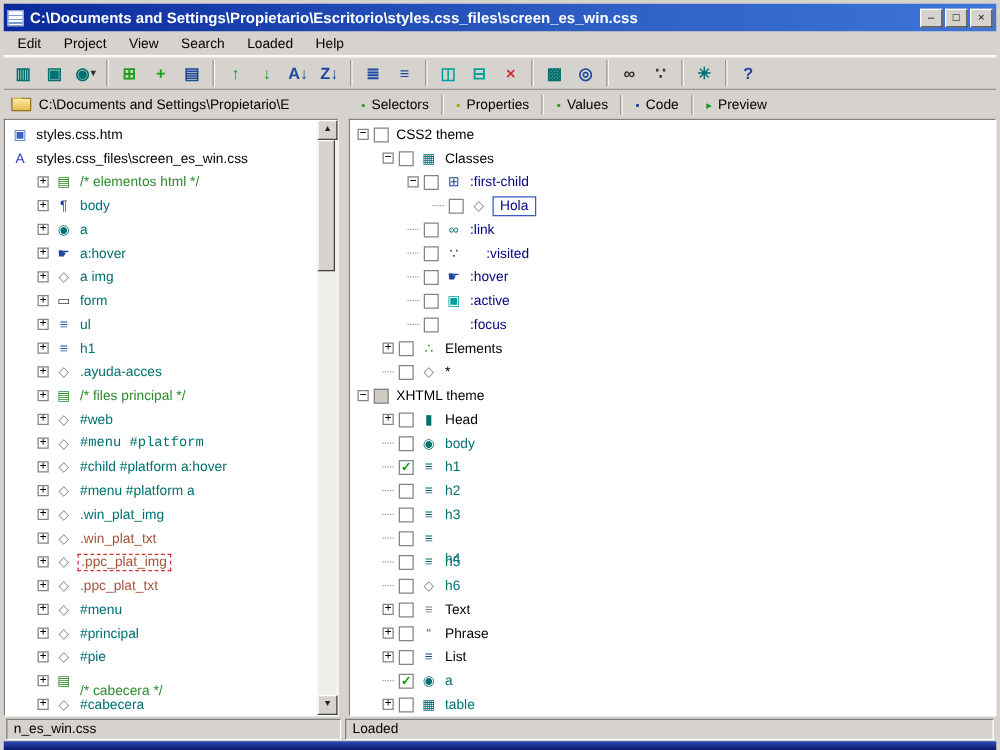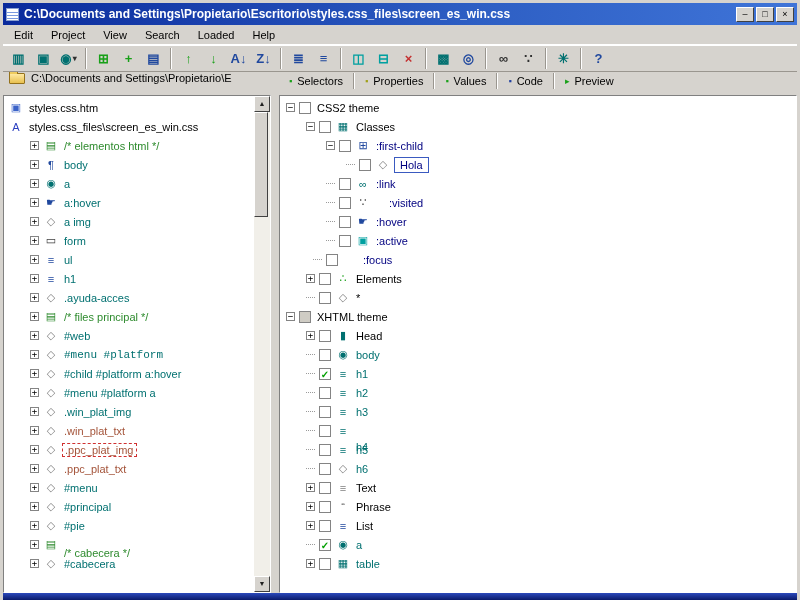--- a/index.html
+++ b/index.html
@@ -42,21 +42,21 @@
   }
   .tbtn {
     width:25px; height:23px; display:flex; align-items:center; justify-content:center;
     background:transparent; border:1px solid transparent; padding:0;
     font-family:"Liberation Sans",sans-serif; font-size:13px; font-weight:bold;
   }
   .tglyph { display:inline-block; }
   .ddarrow { font-size:8px; color:#303030; margin-left:1px; }
   .tsep { width:2px; height:21px; border-left:1px solid #9a968f; border-right:1px solid #fff; margin:0 4px; flex:0 0 2px; }
   
-  .subheader { flex:0 0 23px; display:flex; align-items:flex-start; }
+  .subheader { flex:0 0 23px; display:flex; align-items:center; }
   .address { width:268px; flex:0 0 268px; display:flex; align-items:center; gap:6px; padding-left:6px; overflow:hidden; white-space:nowrap; }
   .folder-icon {
     flex:0 0 16px; width:16px; height:11px; position:relative; border-radius:1px;
     background:linear-gradient(#ffe9a0,#e8c050); border:1px solid #94711c;
   }
   .folder-icon::before {
     content:""; position:absolute; top:-4px; left:-1px; width:7px; height:3px;
     background:#eecb5e; border:1px solid #94711c; border-bottom:0; border-radius:1px 1px 0 0;
   }
   .address-text { overflow:hidden; }
@@ -424,21 +424,21 @@
           <span class="checkbox"></span>
           <span class="ticon" style="color: rgb(32, 72, 158);">☛</span>
           <span class="tlabel" style="color: rgb(0, 0, 128);">:hover</span>
         </div>
         <div class="trow" style="padding-left: 46px;">
           <span class="stub"></span>
           <span class="checkbox"></span>
           <span class="ticon" style="color: rgb(0, 160, 160);">▣</span>
           <span class="tlabel" style="color: rgb(0, 0, 128);">:active</span>
         </div>
-        <div class="trow" style="padding-left: 33px;">
+        <div class="trow" style="padding-left: 46px;">
           <span class="stub"></span>
           <span class="checkbox"></span>
           <span class="ticon"></span>
           <span class="tlabel" style="color: rgb(0, 0, 128);">:focus</span>
         </div>
         <div class="trow" style="padding-left: 26px;">
           <span class="expander">+</span>
           <span class="checkbox"></span>
           <span class="ticon" style="color: rgb(24, 160, 24);">∴</span>
           <span class="tlabel" style="color: rgb(0, 0, 0);">Elements</span>
@@ -528,14 +528,18 @@
         </div>
         <div class="trow" style="padding-left: 26px;">
           <span class="expander">+</span>
           <span class="checkbox"></span>
           <span class="ticon" style="color: rgb(0, 112, 112);">▦</span>
           <span class="tlabel" style="color: rgb(0, 112, 112);">table</span>
         </div>
       </div>
   </div>
 
+  <div class="statusbar">
+    <div class="scell scell1">n_es_win.css</div>
+    <div class="scell scell2">Loaded</div>
+  </div>
   <div class="bottom-edge"></div>
 </div>
 
 </body></html>

